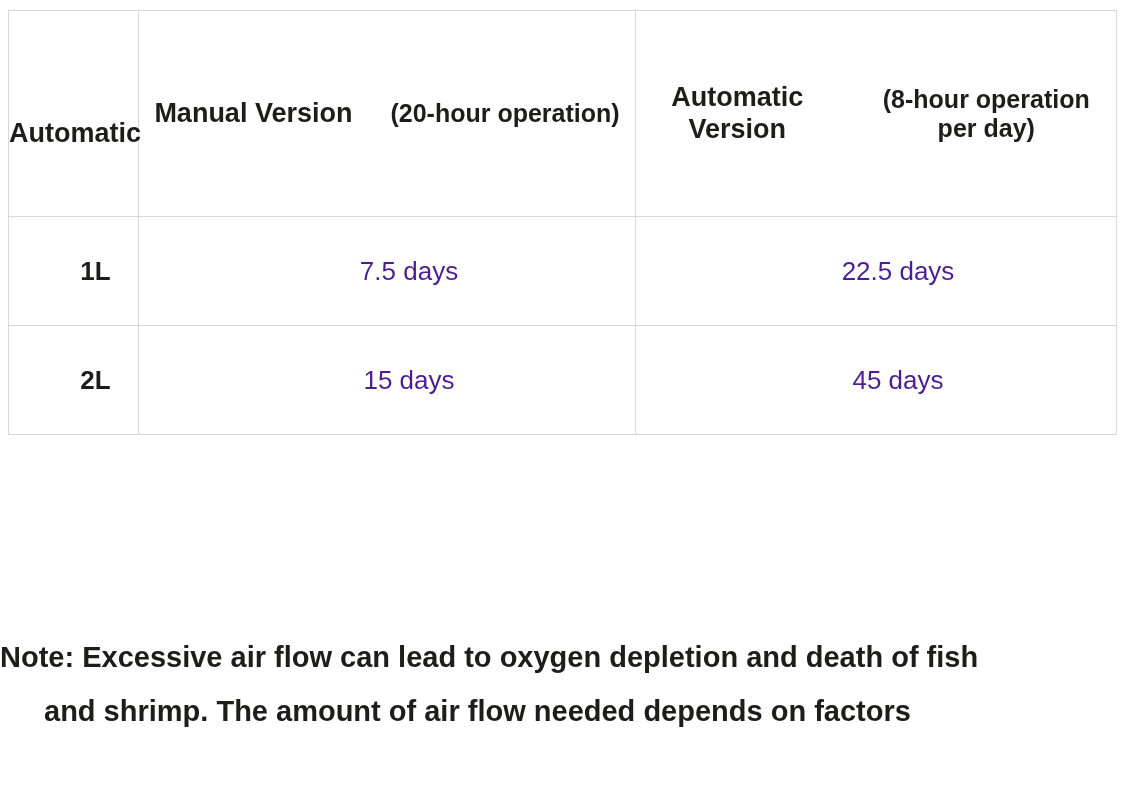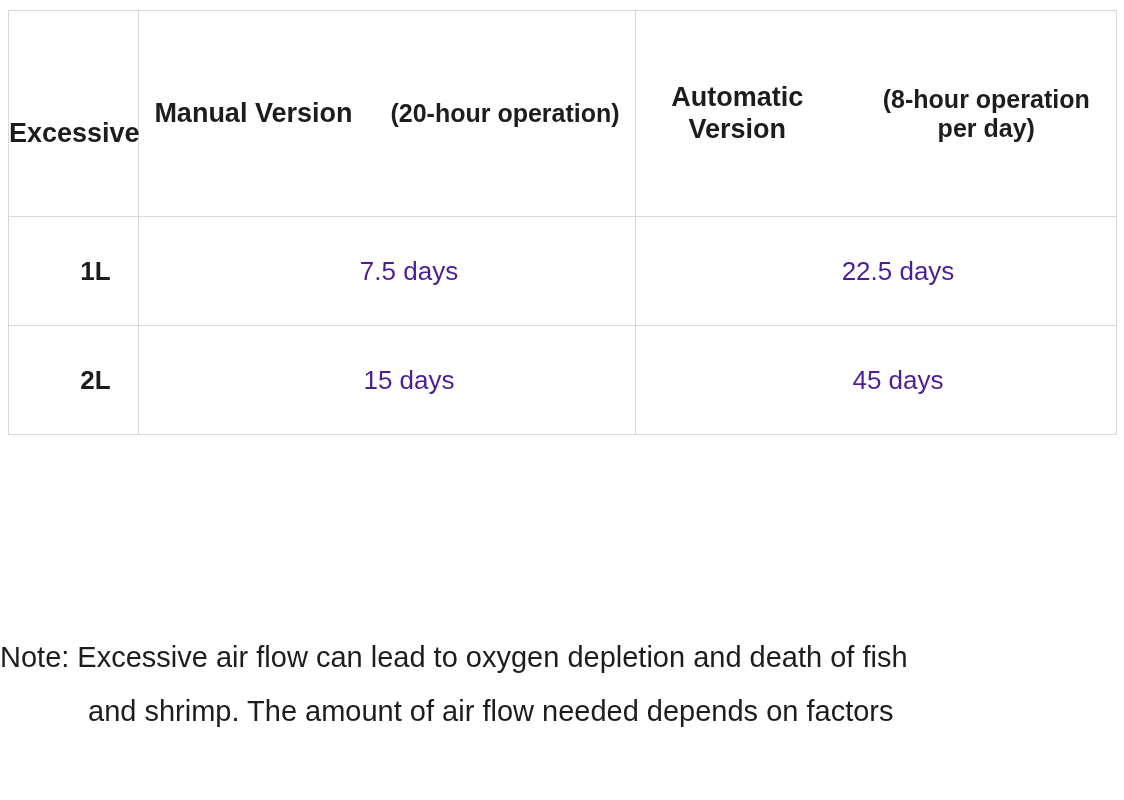--- a/index.html
+++ b/index.html
@@ -80,43 +80,44 @@
 
   
   .note {
     position: absolute;
     left: 0px;
     top: 630px;
     width: 1124px;
     font-size: 29px;
     line-height: 54px;
     color: #1d1d1b;
+    font-weight: bold;
   }
   .note-line {
     white-space: nowrap;
   }
   .note-line.indented {
-    padding-left: 88px;
+    padding-left: 44px;
   }
 </style>
 </head>
 <body>
 
 <div class="page">
 
   <table class="spec-table">
     <colgroup>
       <col class="col-capacity">
       <col class="col-manual">
       <col class="col-auto">
     </colgroup>
     <tbody>
       <tr class="head-row">
         <td>
-          <div class="head-capacity">Excessive</div>
+          <div class="head-capacity">Automatic</div>
         </td>
         <td>
           <div class="head-stack">
             <span class="head-line1">Manual Version</span>
             <span class="head-line2">(20-hour operation)</span>
           </div>
         </td>
         <td>
           <div class="head-stack">
             <span class="head-line1">Automatic Version</span>

